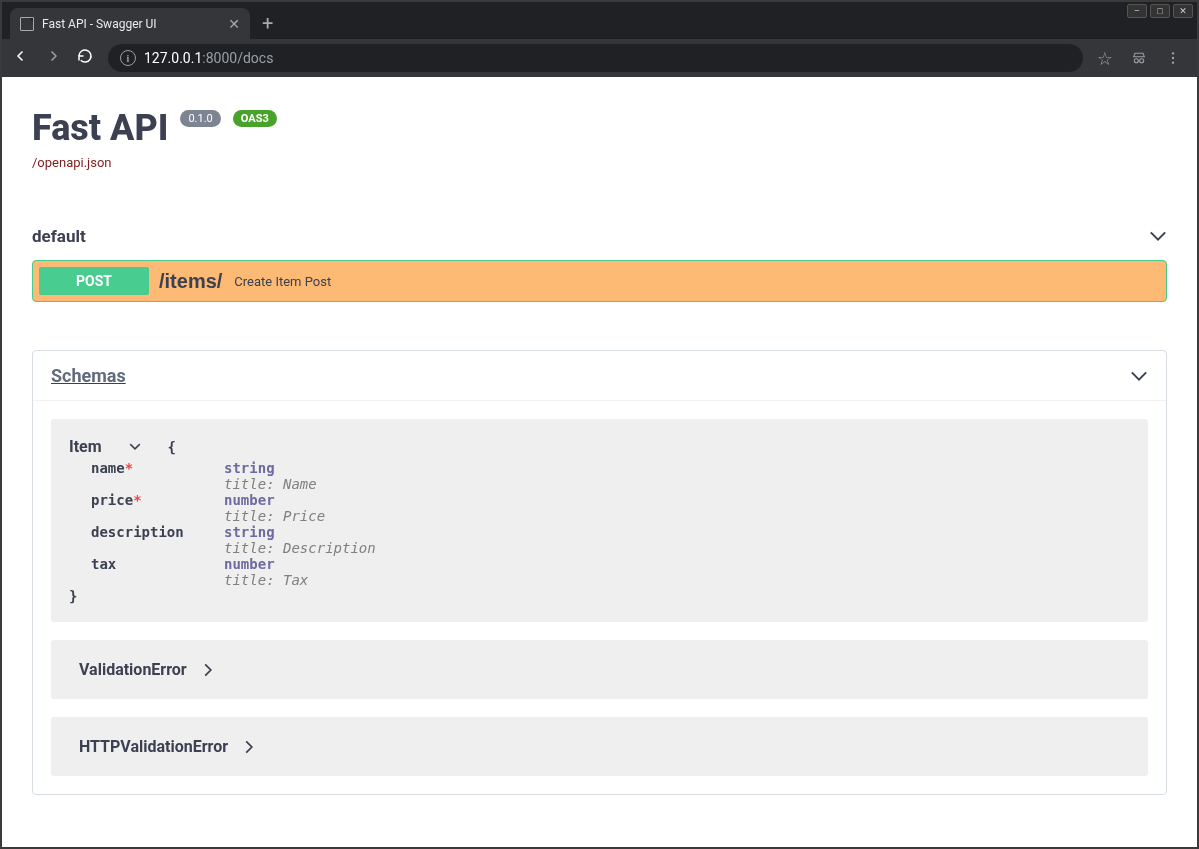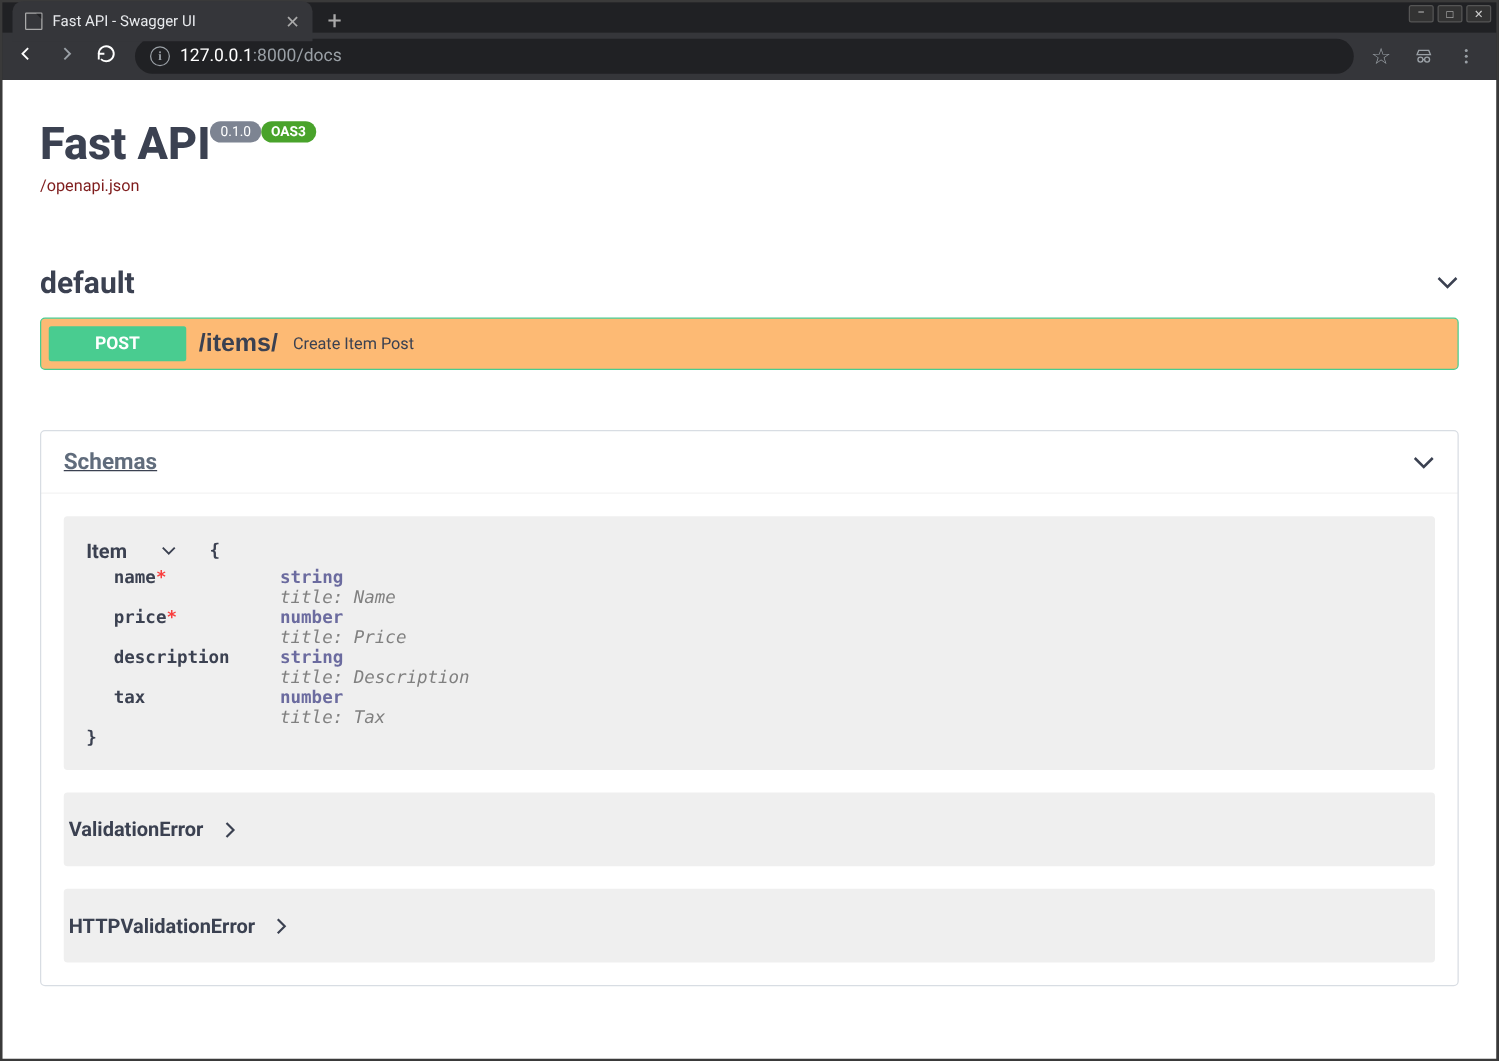--- a/index.html
+++ b/index.html
@@ -38,21 +38,21 @@
   display: flex;
   align-items: center;
   justify-content: center;
   font-size: 9px;
   color: #ccc;
   cursor: pointer;
 }
 
 
 .tabbar {
-  height: 24px;
+  height: 37px;
   background: #202124;
   display: flex;
   align-items: center;
   padding-left: 8px;
   position: relative;
   text-align: center;
 }
 .tab {
   background: #35363a;
   height: 32px;
@@ -152,21 +152,21 @@
   flex: 1;
   overflow: auto;
   color: #3b4151;
   padding: 30px 30px 30px 30px;
 }
 
 
 .api-header {
   display: flex;
   align-items: center;
-  gap: 0;
+  gap: 12px;
 }
 .api-title {
   font-size: 36px;
   font-weight: 800;
   color: #3b4151;
 }
 .ver-badge {
   background: #7d8492;
   color: #fff;
   font-size: 11px;
@@ -198,21 +198,21 @@
   margin-top: 55px;
 }
 .tag-header {
   display: flex;
   align-items: center;
   justify-content: space-between;
   padding-bottom: 6px;
   cursor: pointer;
 }
 .tag-name {
-  font-size: 24px;
+  font-size: 17px;
   font-weight: 700;
   color: #3b4151;
 }
 .chev {
   font-size: 20px;
 }
 .chev svg { width: 18px; height: 12px; display: block; }
 .chev-right svg { width: 10px; height: 14px; display: block; }
 
 
@@ -278,21 +278,21 @@
   padding: 18px;
   margin-bottom: 18px;
   font-family: "DejaVu Sans Mono", Menlo, monospace;
   font-size: 14px;
   color: #3b4151;
 }
 .schema-box.collapsed {
   display: flex;
   align-items: center;
   gap: 16px;
-  padding: 20px 4px;
+  padding: 20px 28px;
 }
 .schema-name {
   font-weight: 700;
   font-size: 16px;
   font-family: -apple-system, BlinkMacSystemFont, "Segoe UI", Roboto, Ubuntu, sans-serif;
   color: #3b4151;
   display: inline-flex;
   align-items: center;
   gap: 27px;
 }

